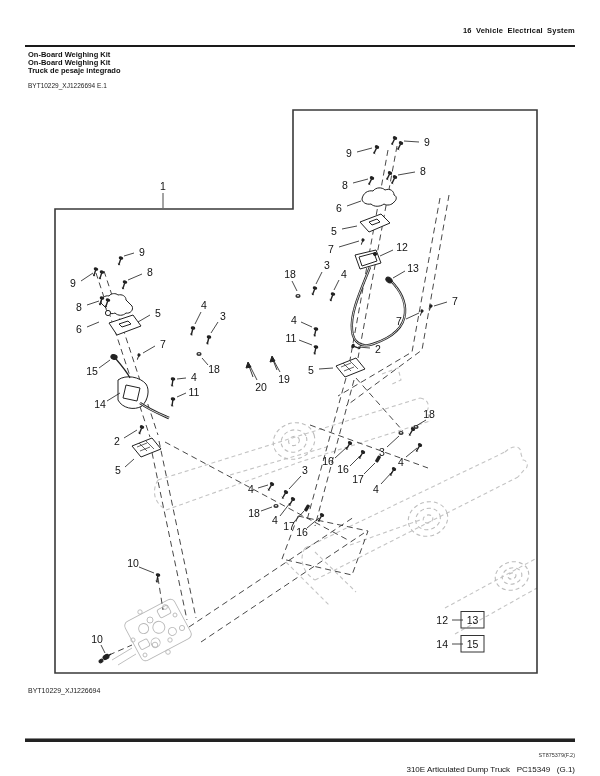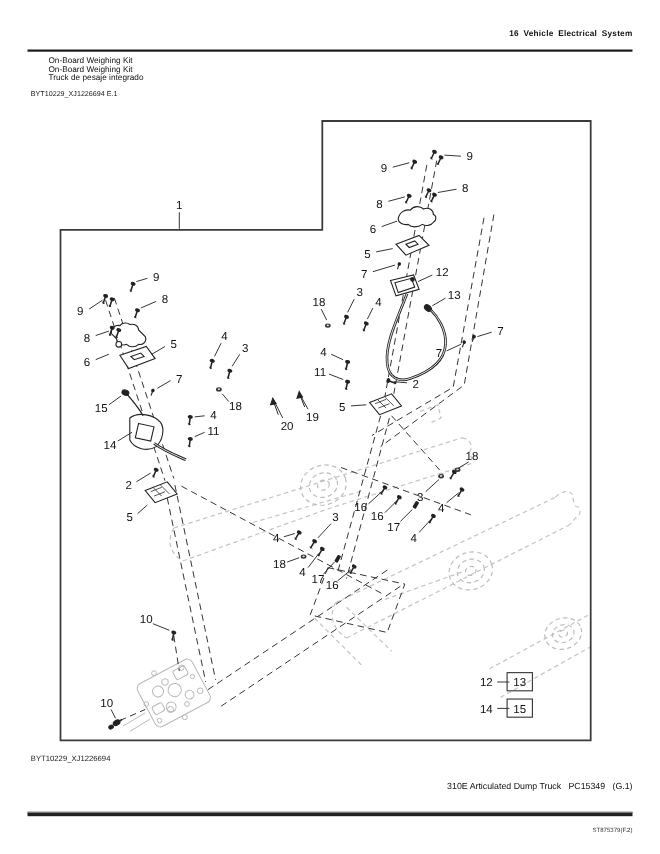--- a/index.html
+++ b/index.html
@@ -3,26 +3,26 @@
 <meta charset="utf-8">
 <style>
   html,body{margin:0;padding:0;}
   body{
     width:600px;height:776px;position:relative;background:#ffffff;
     font-family:"Liberation Sans",sans-serif;color:#111;overflow:hidden;
   }
   .hdr-right{position:absolute;top:26px;right:25px;text-align:left;
     font-size:7.5px;font-weight:bold;line-height:9px;letter-spacing:.2px;word-spacing:2px;}
   .hdr-rule{position:absolute;top:45px;left:25px;width:550px;height:2px;background:#1a1a1a;}
-  .title-block{position:absolute;top:51px;left:44px;font-size:7.5px;font-weight:normal;line-height:8px;}
+  .title-block{position:absolute;top:51px;left:28px;font-size:7.5px;font-weight:bold;line-height:8px;}
   .title-ref{position:absolute;top:82px;left:28px;font-size:6.5px;color:#222;}
   .fig-caption{position:absolute;top:687px;left:28px;font-size:7px;color:#222;}
   .ftr-rule{position:absolute;top:738px;left:25px;width:550px;height:2.5px;background:#222;border-top:1px solid #888;}
   .ftr-page{position:absolute;top:743px;left:27px;font-size:8px;font-weight:bold;margin-top:34px;}
-  .ftr-right{position:absolute;top:710px;right:25px;text-align:right;font-size:8px;white-space:pre;}
+  .ftr-right{position:absolute;top:765px;right:25px;text-align:right;font-size:8px;white-space:pre;}
   .ftr-sub{position:absolute;top:752px;right:25px;text-align:right;font-size:5.5px;color:#333;}
   svg{position:absolute;top:0;left:0;}
   svg text{font-family:"Liberation Sans",sans-serif;}
 </style>
 </head>
 <body>
 
 <div class="hdr-right">
   <div>16 Vehicle Electrical System</div>
 </div>

